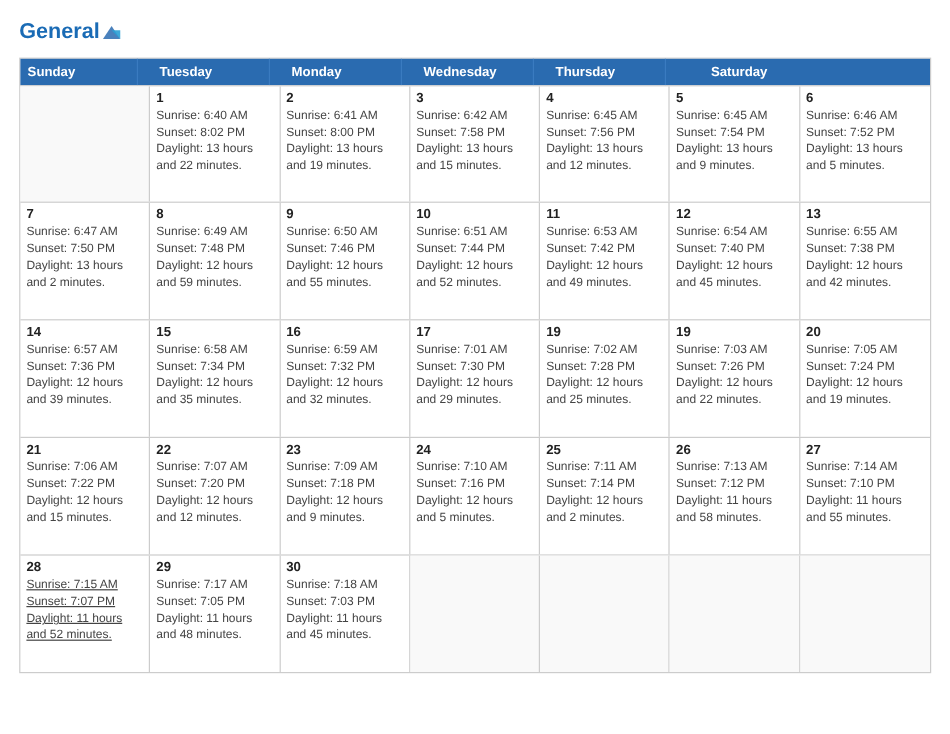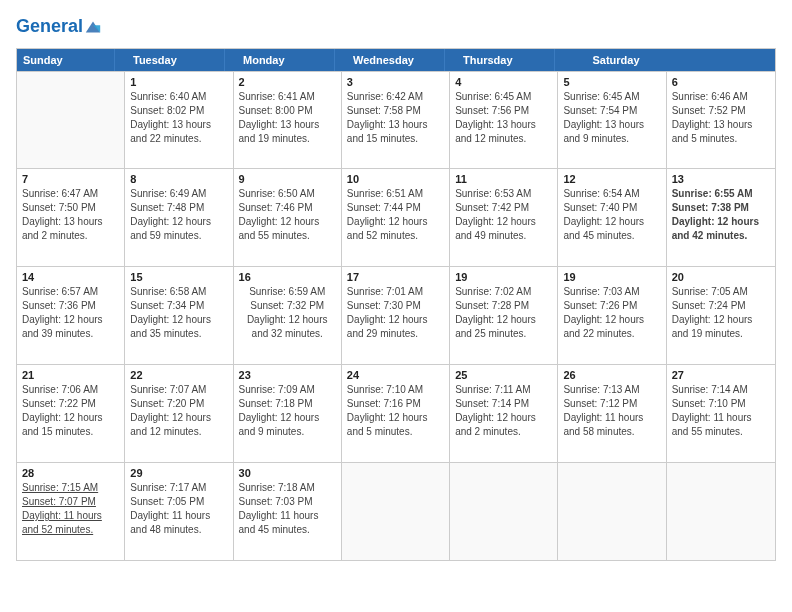--- a/index.html
+++ b/index.html
@@ -224,21 +224,21 @@
           </div>
           <div class="cal-cell">
             <div class="day-num">12</div>
             <div class="day-info" style="white-space: pre-line;">Sunrise: 6:54 AM
 Sunset: 7:40 PM
 Daylight: 12 hours
 and 45 minutes.</div>
           </div>
           <div class="cal-cell">
             <div class="day-num">13</div>
-            <div class="day-info" style="white-space: pre-line; font-weight: bold;">Sunrise: 6:55 AM
+            <div class="day-info" style="white-space: pre-line;">Sunrise: 6:55 AM
 Sunset: 7:38 PM
 Daylight: 12 hours
 and 42 minutes.</div>
           </div>
         </div>
         <div class="cal-row">
           <div class="cal-cell">
             <div class="day-num">14</div>
             <div class="day-info" style="white-space: pre-line;">Sunrise: 6:57 AM
 Sunset: 7:36 PM
@@ -247,21 +247,21 @@
           </div>
           <div class="cal-cell">
             <div class="day-num">15</div>
             <div class="day-info" style="white-space: pre-line;">Sunrise: 6:58 AM
 Sunset: 7:34 PM
 Daylight: 12 hours
 and 35 minutes.</div>
           </div>
           <div class="cal-cell">
             <div class="day-num">16</div>
-            <div class="day-info" style="white-space: pre-line; text-align: center;">Sunrise: 6:59 AM
+            <div class="day-info" style="white-space: pre-line;">Sunrise: 6:59 AM
 Sunset: 7:32 PM
 Daylight: 12 hours
 and 32 minutes.</div>
           </div>
           <div class="cal-cell">
             <div class="day-num">17</div>
             <div class="day-info" style="white-space: pre-line;">Sunrise: 7:01 AM
 Sunset: 7:30 PM
 Daylight: 12 hours
 and 29 minutes.</div>

